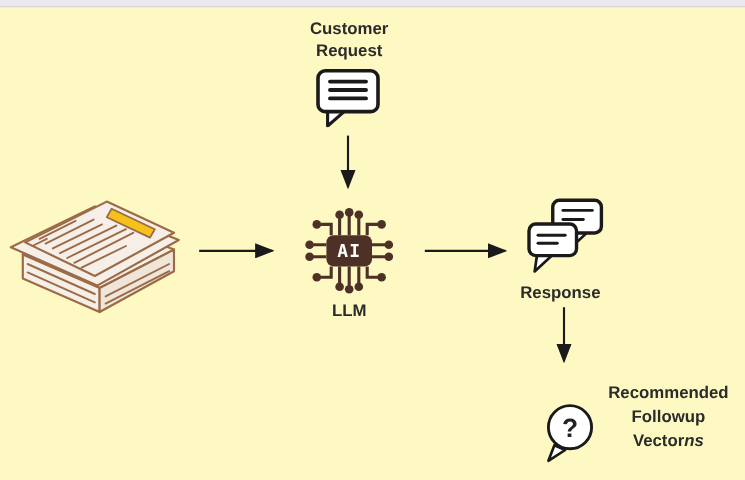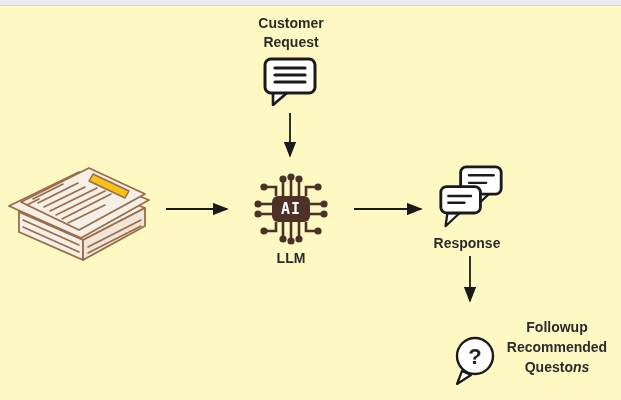--- a/index.html
+++ b/index.html
@@ -149,23 +149,23 @@
     <path class="blk-line" stroke-width="2.6" d="M11,42 H28"></path>
   </svg>
   <div class="node label resp-label">Response</div>
 
   <svg class="node q-icon" width="46" height="54" viewBox="0 0 46 54">
     <path class="blk" stroke-width="2.2" d="M10,37 L5,50 L19,41 Z"></path>
     <circle class="blk" stroke-width="2.4" cx="23" cy="22" r="18"></circle>
     <text class="q-glyph" x="23" y="30">?</text>
   </svg>
   <div class="node label fu-label">
+    <div>Recommended</div>
     <div>Followup</div>
-    <div>Recommended</div>
-    <div><span>Questo</span><i>ns</i></div>
+    <div><span>Vector</span><i>ns</i></div>
   </div>
 
   <svg class="arrows" width="621" height="400" viewBox="0 0 621 400">
     <defs>
       <marker id="ah" markerWidth="9" markerHeight="7" refX="8" refY="3.5" orient="auto">
         <path d="M0,0 L9,3.5 L0,7 Z" fill="#1a1a1a"></path>
       </marker>
     </defs>
     <line x1="290" y1="113" x2="290" y2="156" marker-end="url(#ah)"></line>
     <line x1="166" y1="209" x2="227" y2="209" marker-end="url(#ah)"></line>

